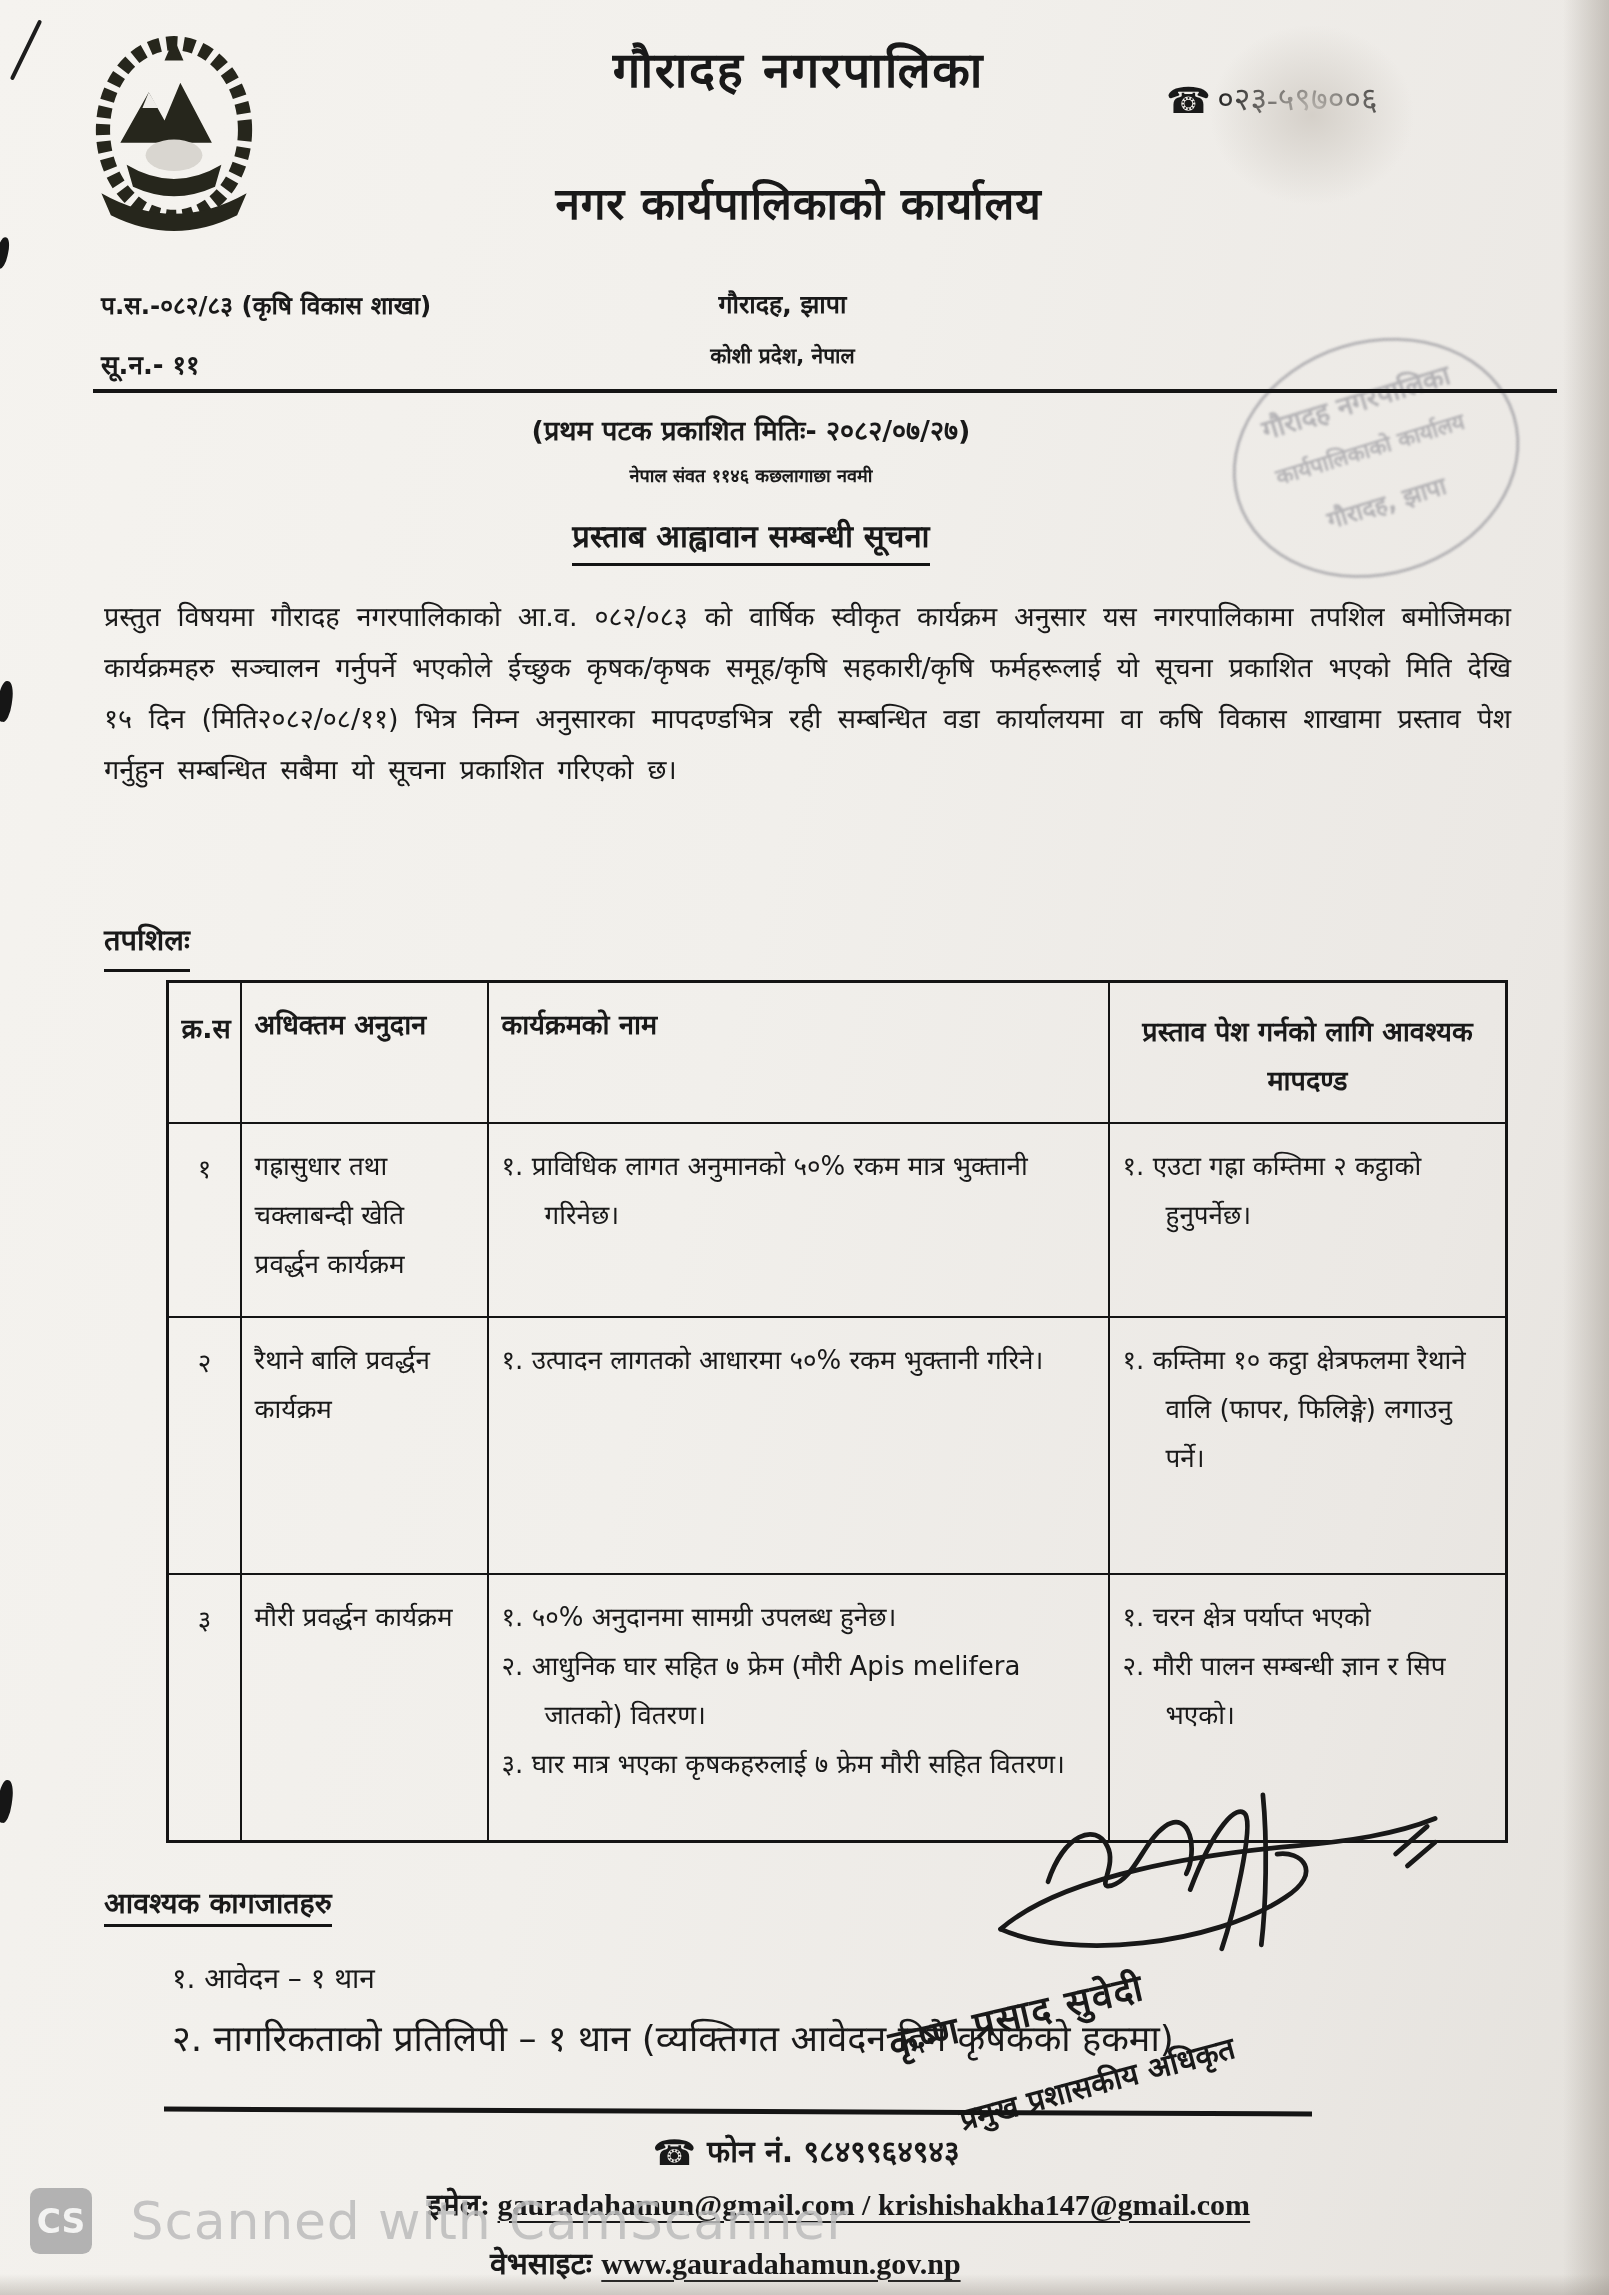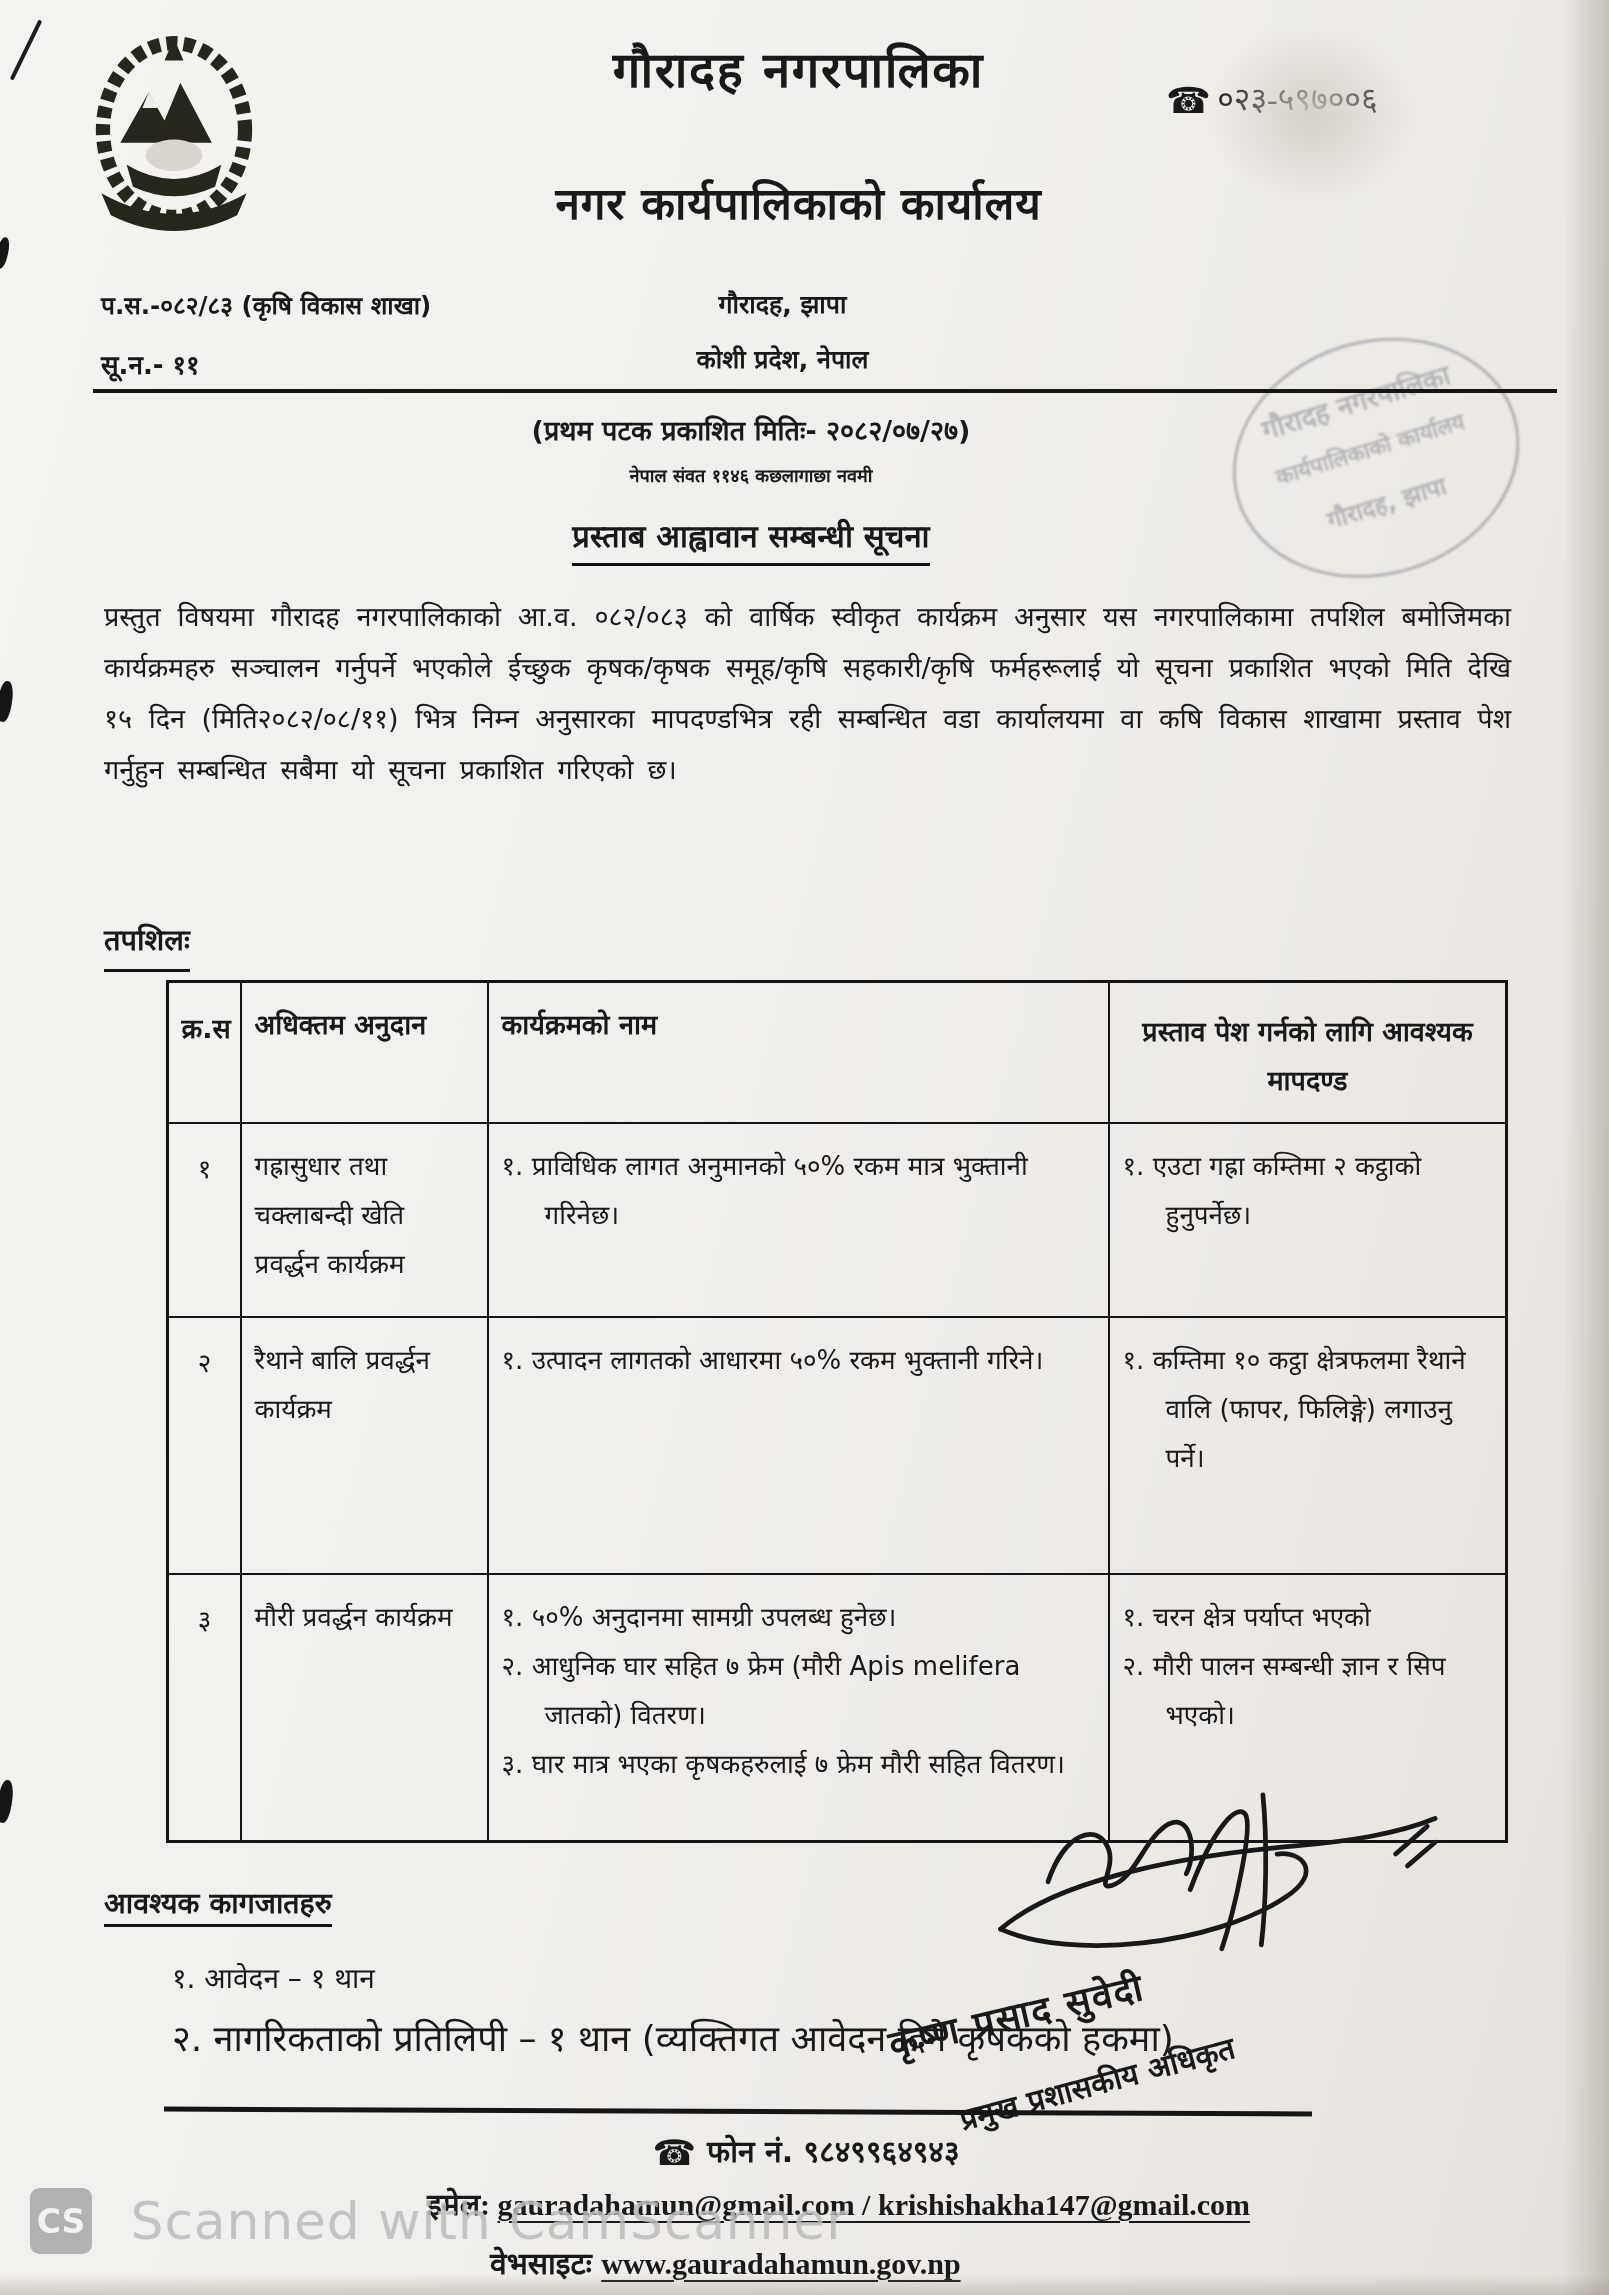--- a/index.html
+++ b/index.html
@@ -15,21 +15,21 @@
   .b{font-weight:bold;}
 
   
   .muni-name{left:269px;top:35px;width:1059px;font-size:49px;letter-spacing:1.6px;}
   .phone-top{left:1166px;top:76px;font-size:32px;white-space:nowrap;}
   .phone-top .glyph{font-size:36px;vertical-align:-3.2px;margin-right:6.3px;}
   .office-name{left:269px;top:172px;width:1059px;font-size:44px;letter-spacing:0.8px;}
   .ref-no{left:101px;top:288px;font-size:24.5px;}
   .notice-no{left:101px;top:346px;font-size:26px;}
   .addr1{left:490px;top:286px;width:585px;font-size:25px;}
-  .addr2{left:490px;top:341px;width:585px;font-size:25px;}
+  .addr2{left:490px;top:341px;width:585px;font-size:21px;}
   .hr1{left:93px;top:389px;width:1464px;height:4px;background:#151515;}
   .pub-date{left:237px;top:411px;width:1028px;font-size:27px;}
   .sambat{left:237px;top:463px;width:1028px;font-size:18px;}
   .notice-title{left:237px;top:514px;width:1028px;font-size:31px;}
   .notice-title span{border-bottom:3.2px solid #141414;padding-bottom:9px;}
 
   
   .stamp{
     left:1208px;top:332px;width:340px;height:261px;
     transform:rotate(-17deg);color:#84848c;opacity:.55;filter:blur(0.9px);

